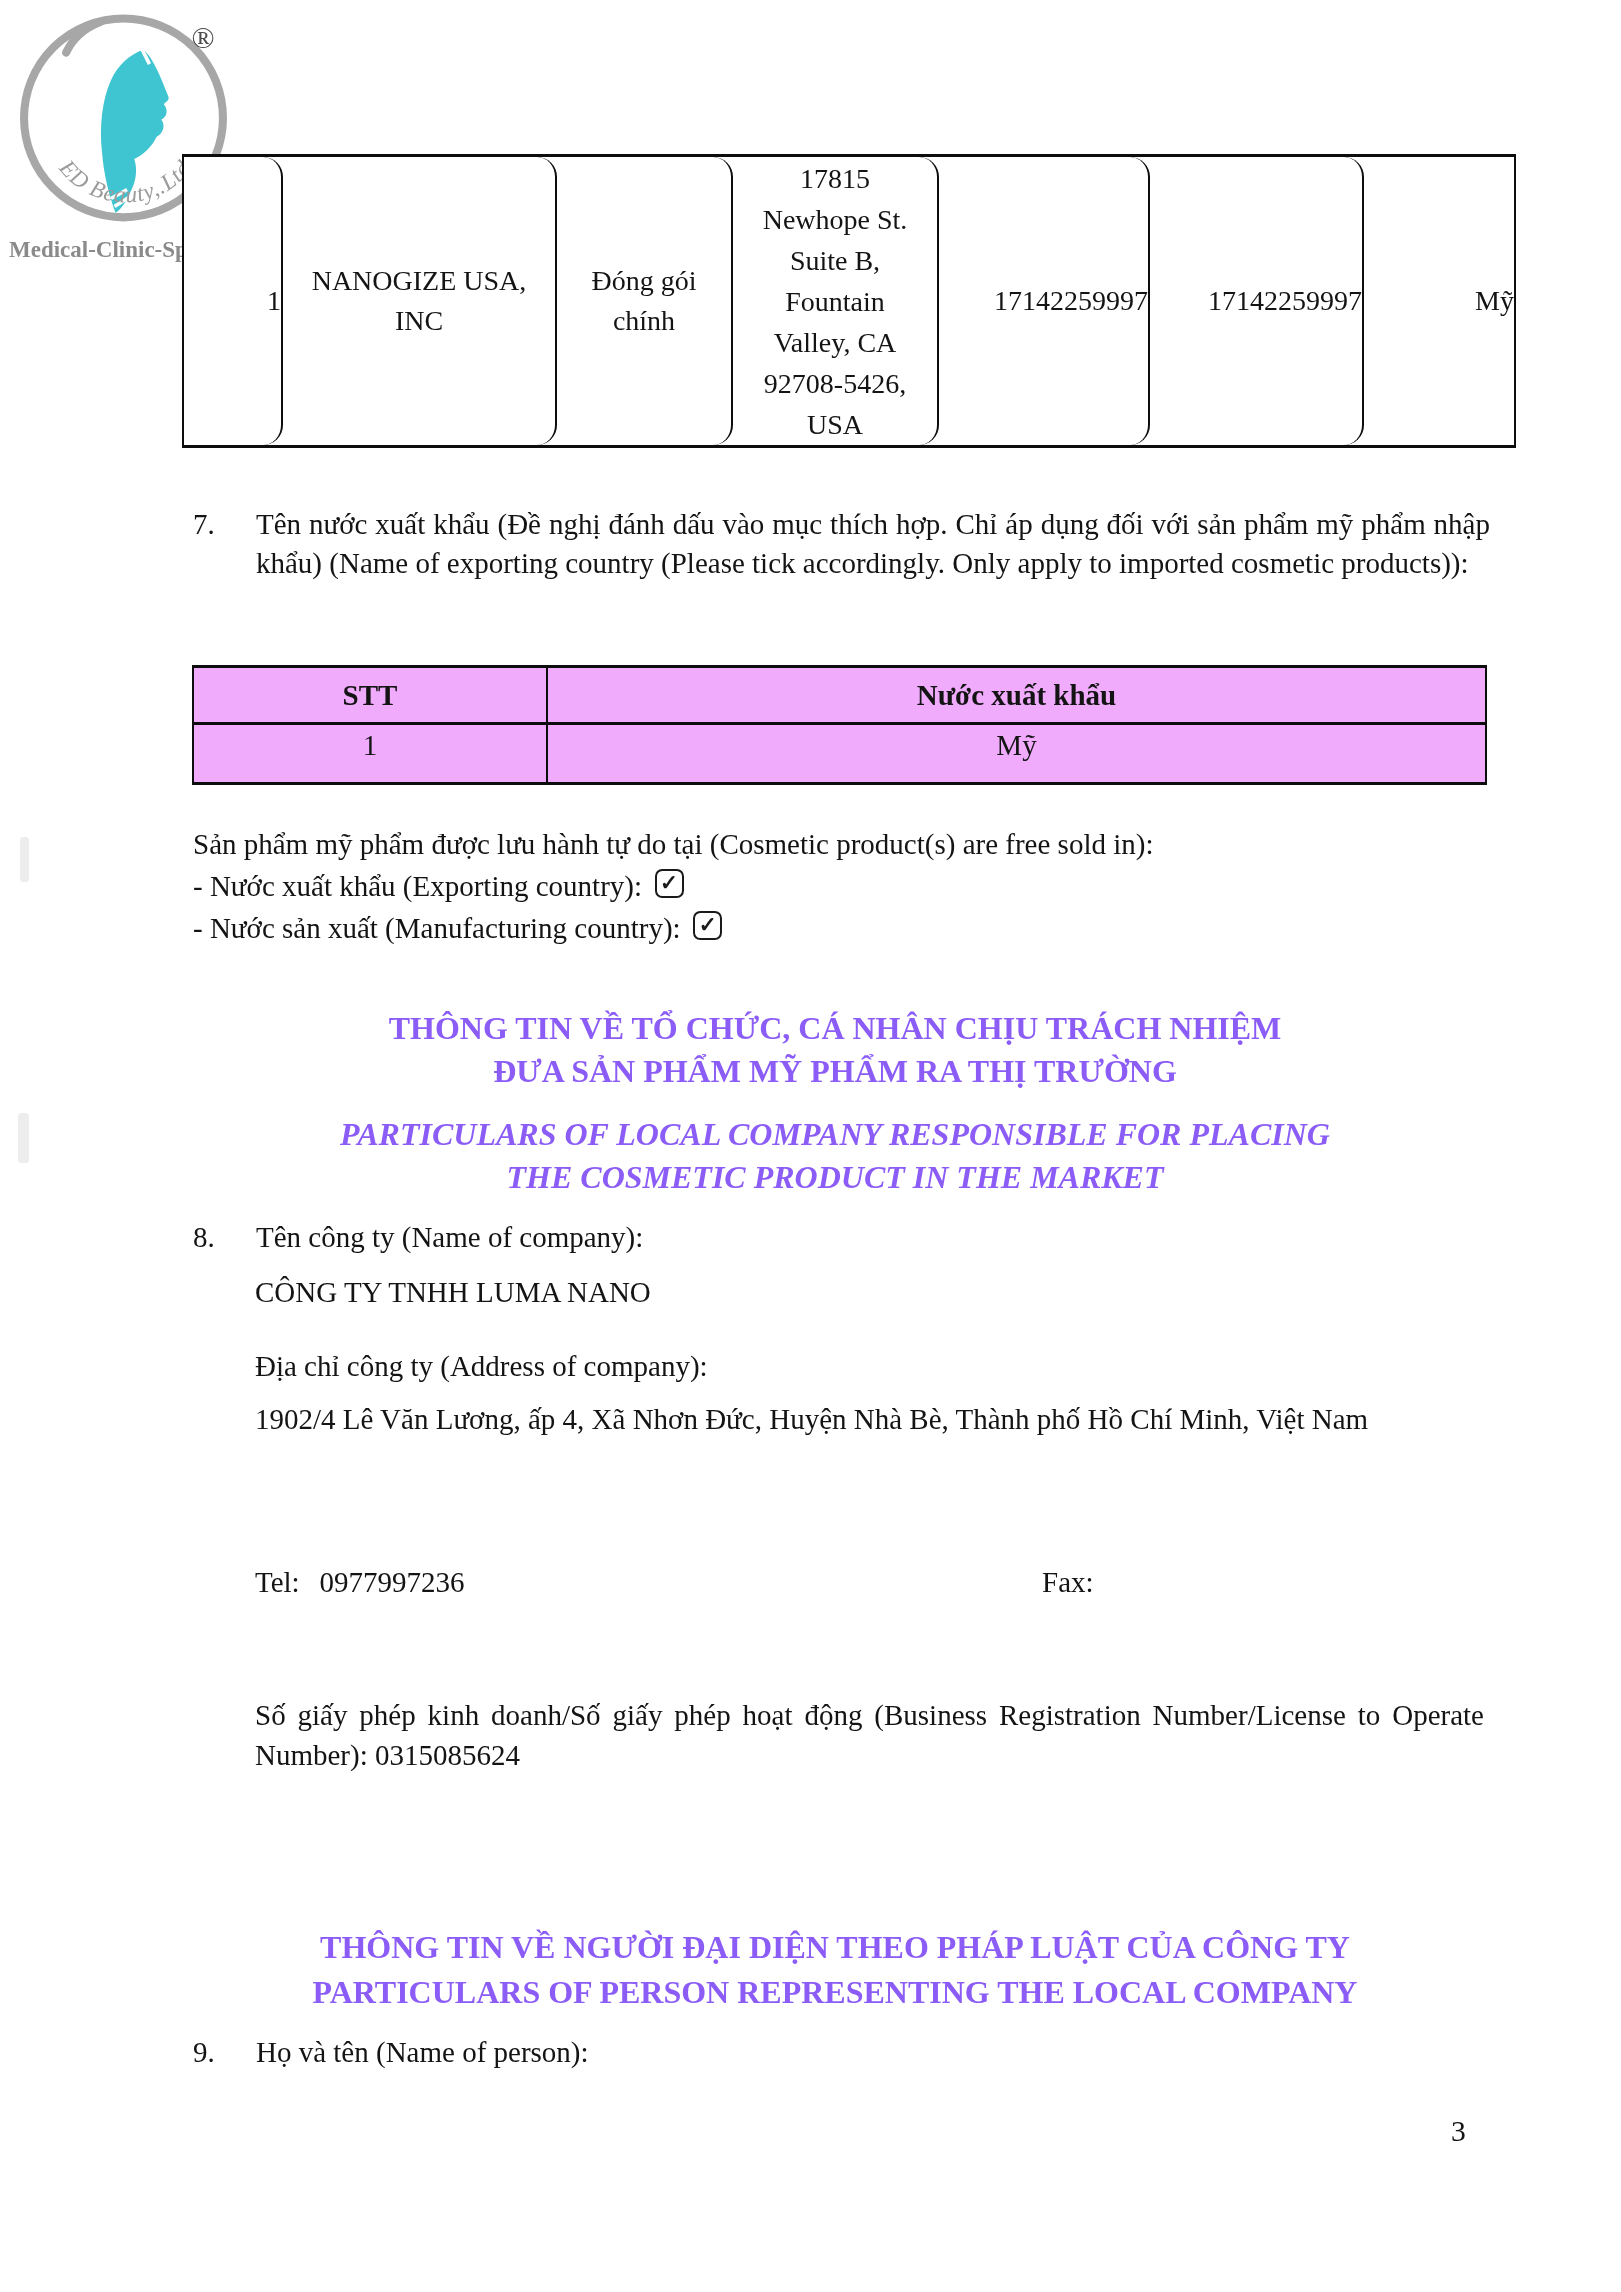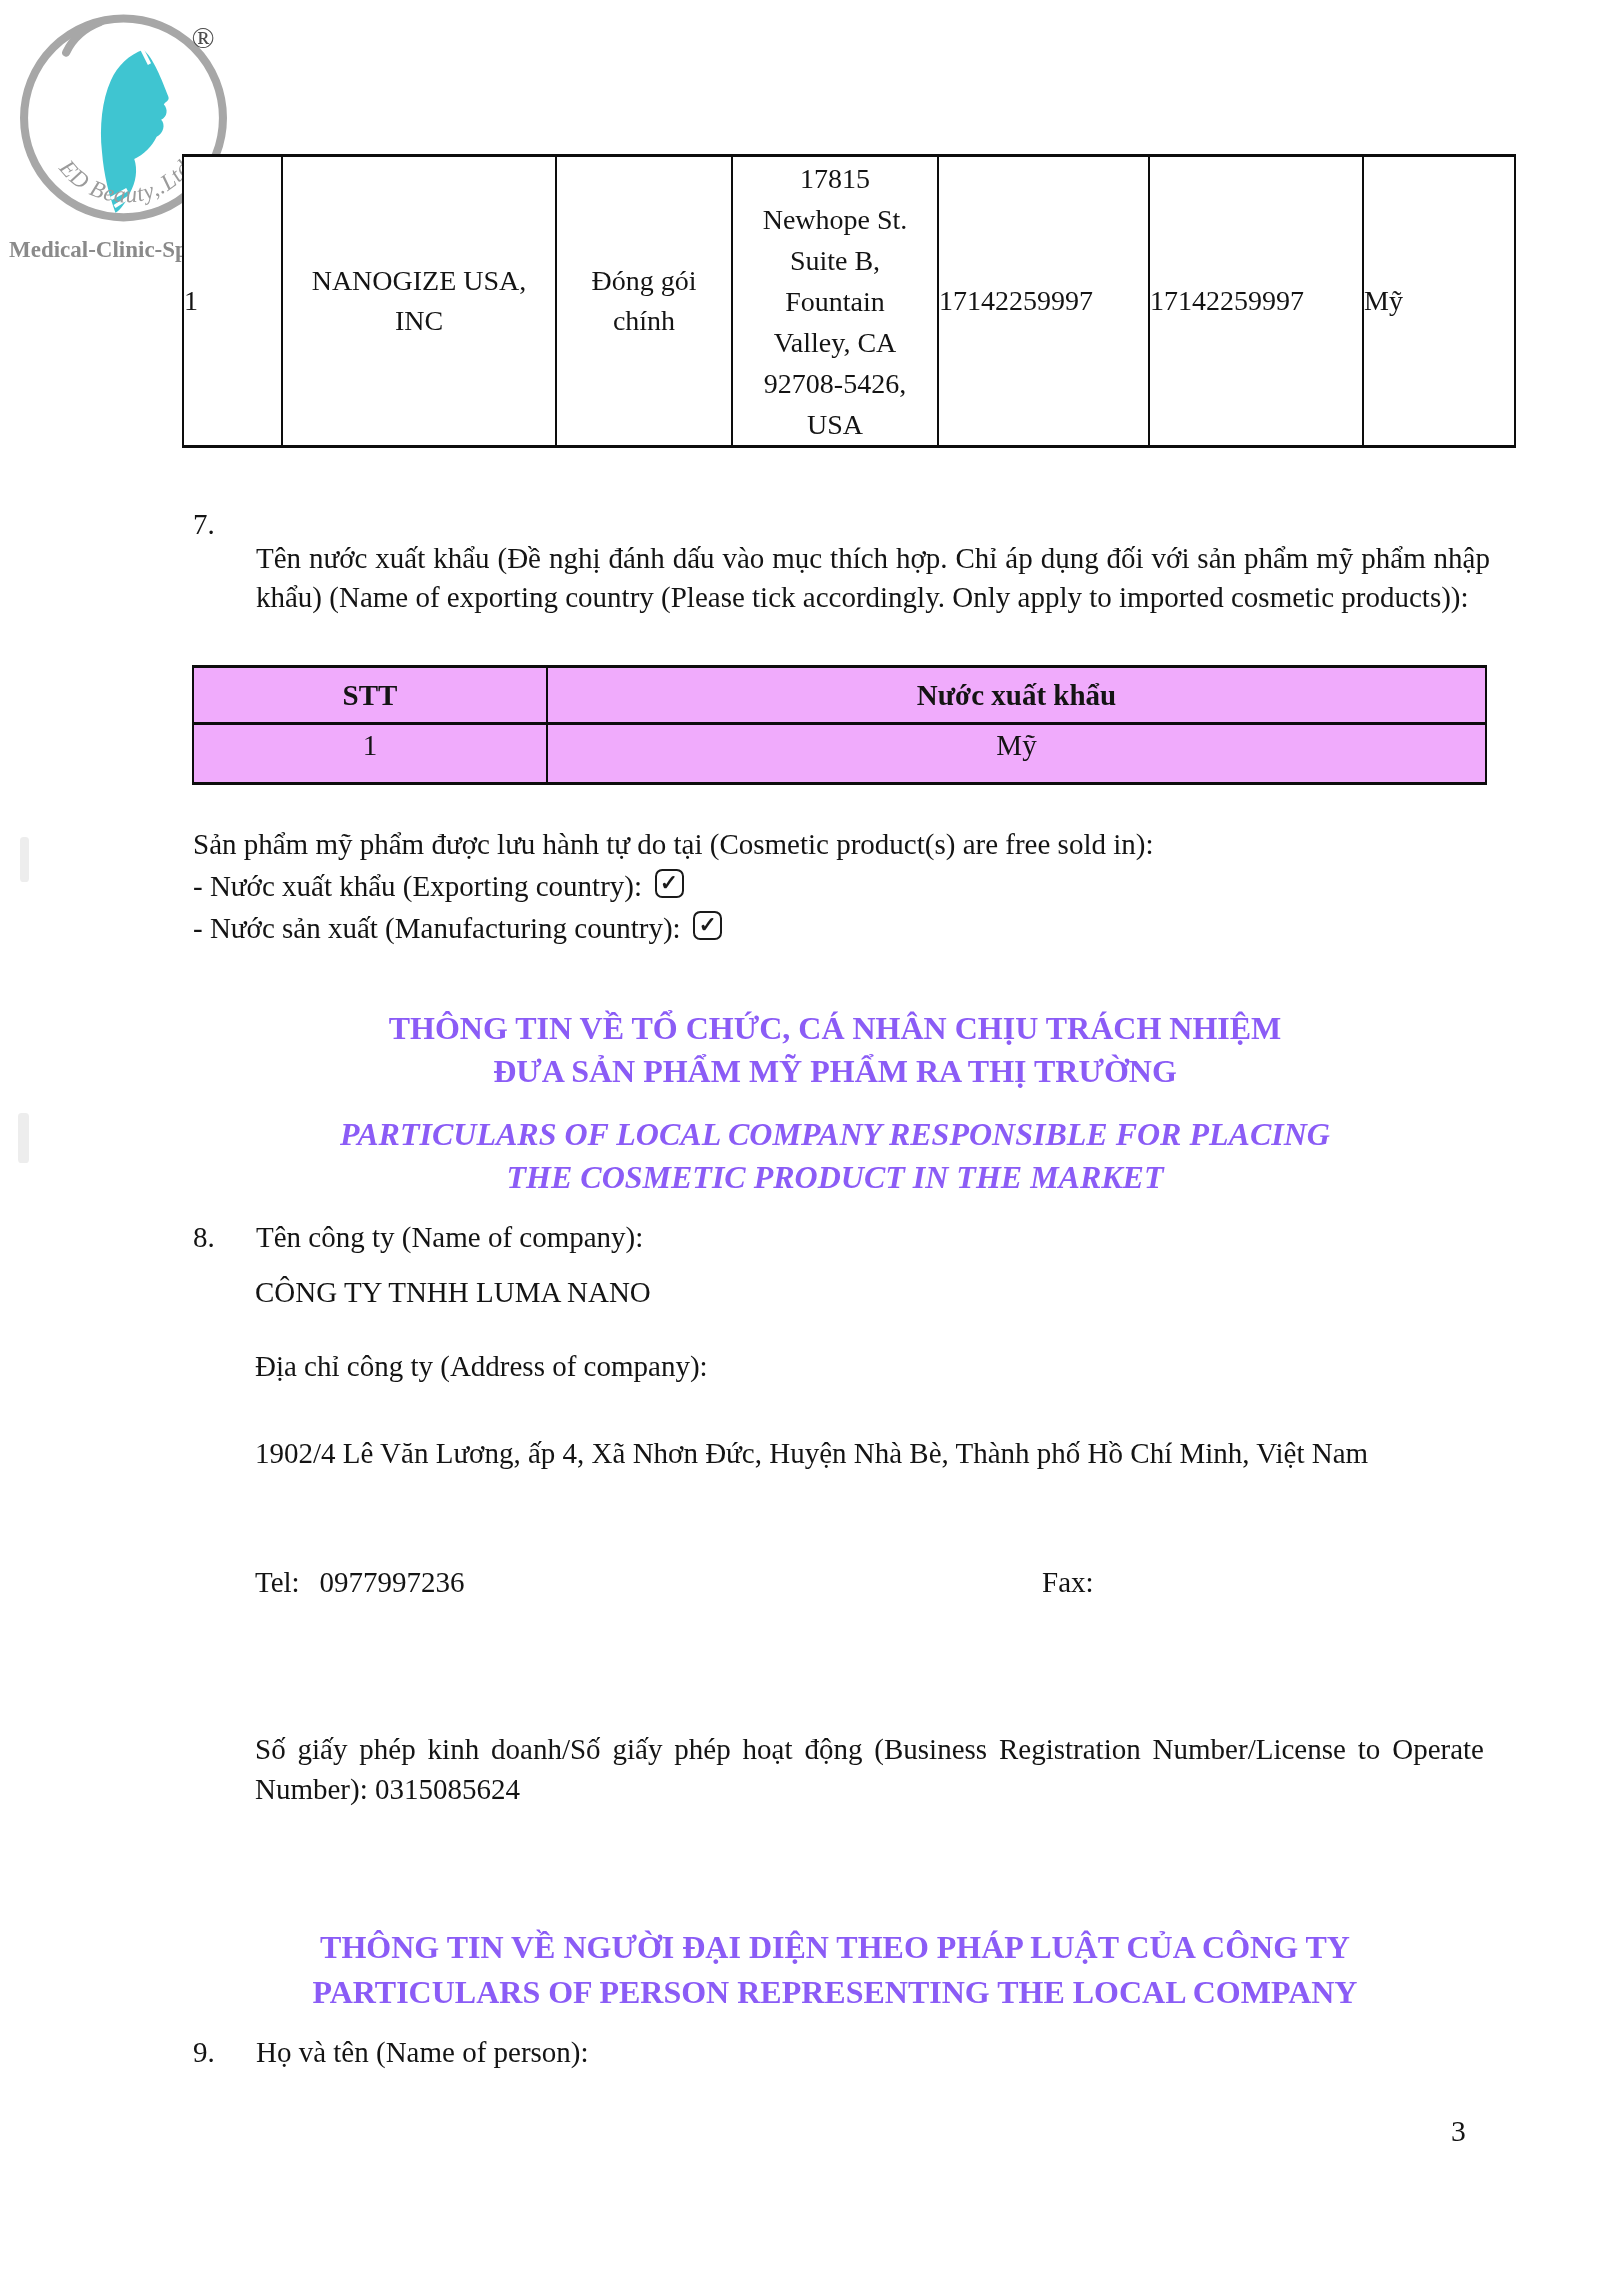--- a/index.html
+++ b/index.html
@@ -19,38 +19,38 @@
     font-family:"Liberation Serif","DejaVu Serif",serif;
   }
 
   
   .product-table {
     left:182px; top:154px; width:1334px; height:294px;
     display:flex; border:2.7px solid #0d0d0d; border-top-width:3.6px; border-bottom-width:3.6px;
     background:#fff;
   }
   .pcell {
-    display:flex; align-items:center; justify-content:flex-start;
+    display:flex; align-items:center; justify-content:flex-end;
     text-align:center; font-size:28px; line-height:40px;
-    border-right:2.7px solid #0d0d0d; height:100%;
+    border-right:2.7px solid #0d0d0d; height:100%;border-radius:20px;
   }
   .pcell:last-child { border-right:none; }
   .pc1 { width:99px; }
   .pc2 { width:274px; padding:0 27px; }
   .pc3 { width:176px; padding:0 9px; }
   .pc4 { width:206px; padding:0 10.7px; line-height:41px; }
   .pc5 { width:211px; }
   .pc6 { width:214px; }
   .pc7 { flex:1; }
 
   
   .num-block { display:flex; font-size:29px; line-height:39px; }
   .num-block .num { flex:0 0 63px; }
   .num-block .bodytext { flex:1; }
-  .justify { text-align:justify;margin-top:34px; }
+  .justify { text-align:justify; }
 
   
   .stt-table {
     left:192px; top:665px; width:1295px;
     border:2.7px solid #0d0d0d; border-top-width:3.6px; border-bottom-width:3.6px;
     background:#f0abfc; font-size:29px;
   }
   .stt-row { display:flex; }
   .stt-head { border-bottom:3.6px solid #0d0d0d; font-weight:bold; }
   .stt-c1 { width:354px; border-right:2.7px solid #0d0d0d;

